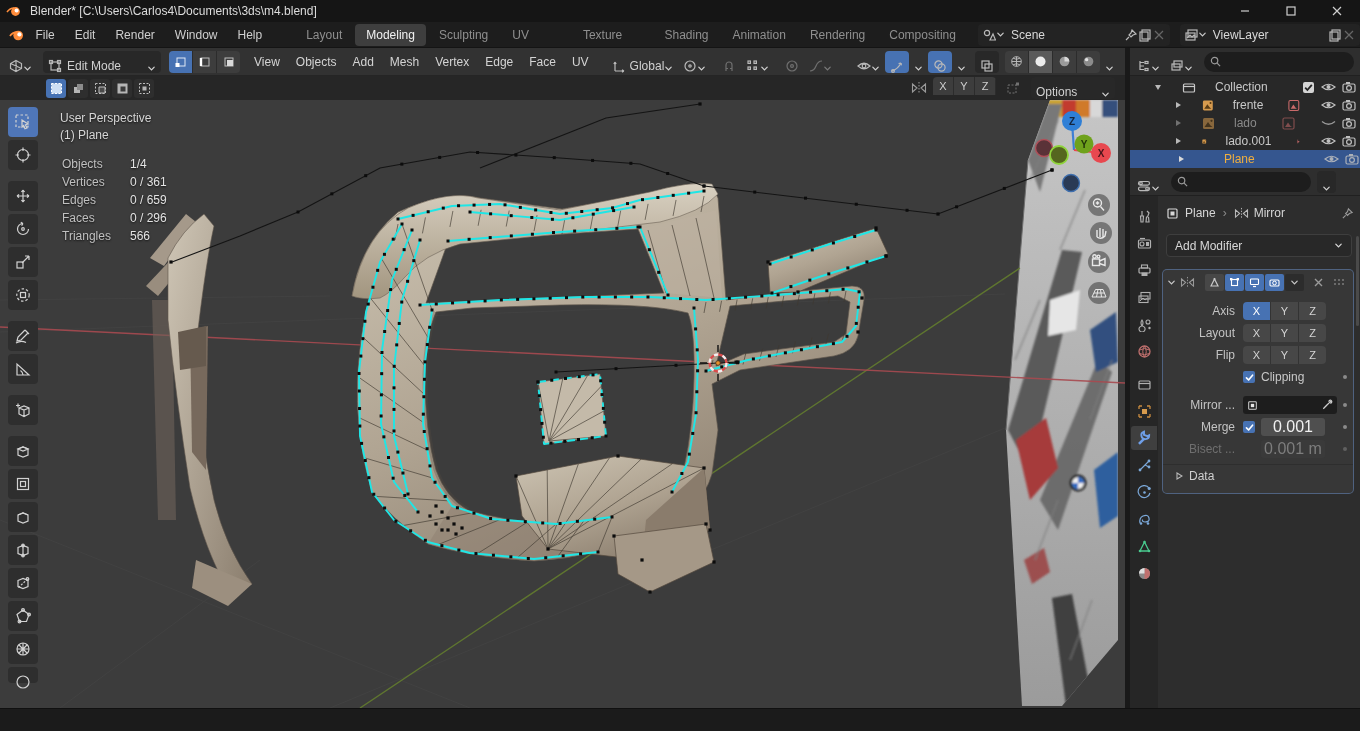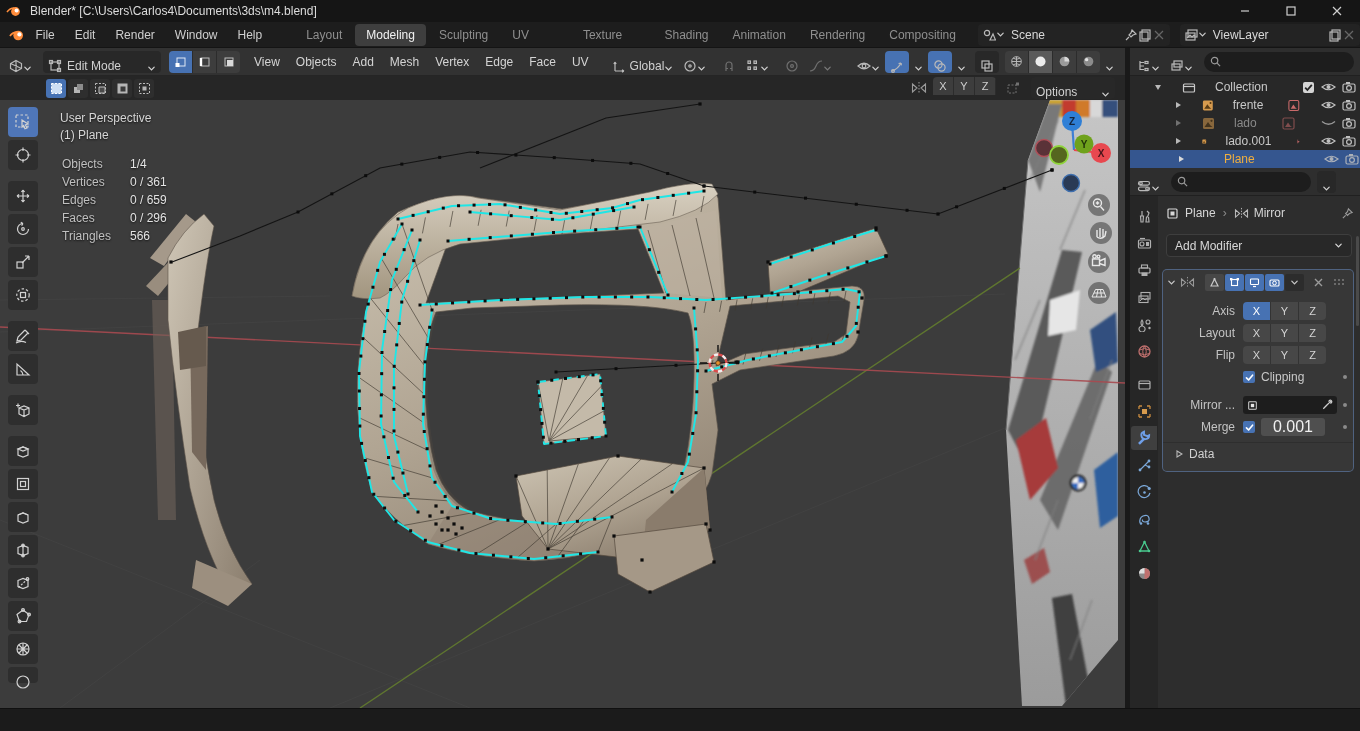--- a/index.html
+++ b/index.html
@@ -1475,20 +1475,26 @@
       <div class="prow">
         <span class="plabel">Merge</span>
         <span class="cb">
             <svg viewBox="0 0 10 10">
               <path d="M1.6,5.4 L4,7.8 L8.4,2.4"></path>
             </svg>
           </span>
         <span class="valfield">0.001</span>
         <span class="animdot"></span>
       </div>
+      <div class="prow">
+        <span class="plabel dis">Bisect ...</span>
+        <span style="width:18px"></span>
+        <span class="valfield dis">0.001 m</span>
+        <span class="animdot" style="opacity:.5"></span>
+      </div>
       <div class="subpanel">
         <svg class="tri" viewBox="0 0 8 8">
             <path d="M2,1 L7,4 L2,7 Z" fill="none" stroke="#b9b9b9" stroke-width="1.1"></path>
           </svg>
         <span style="margin-left:6px">Data</span>
       </div>
     </div>
     <div class="pscroll"></div>
   </div>
 </div>

